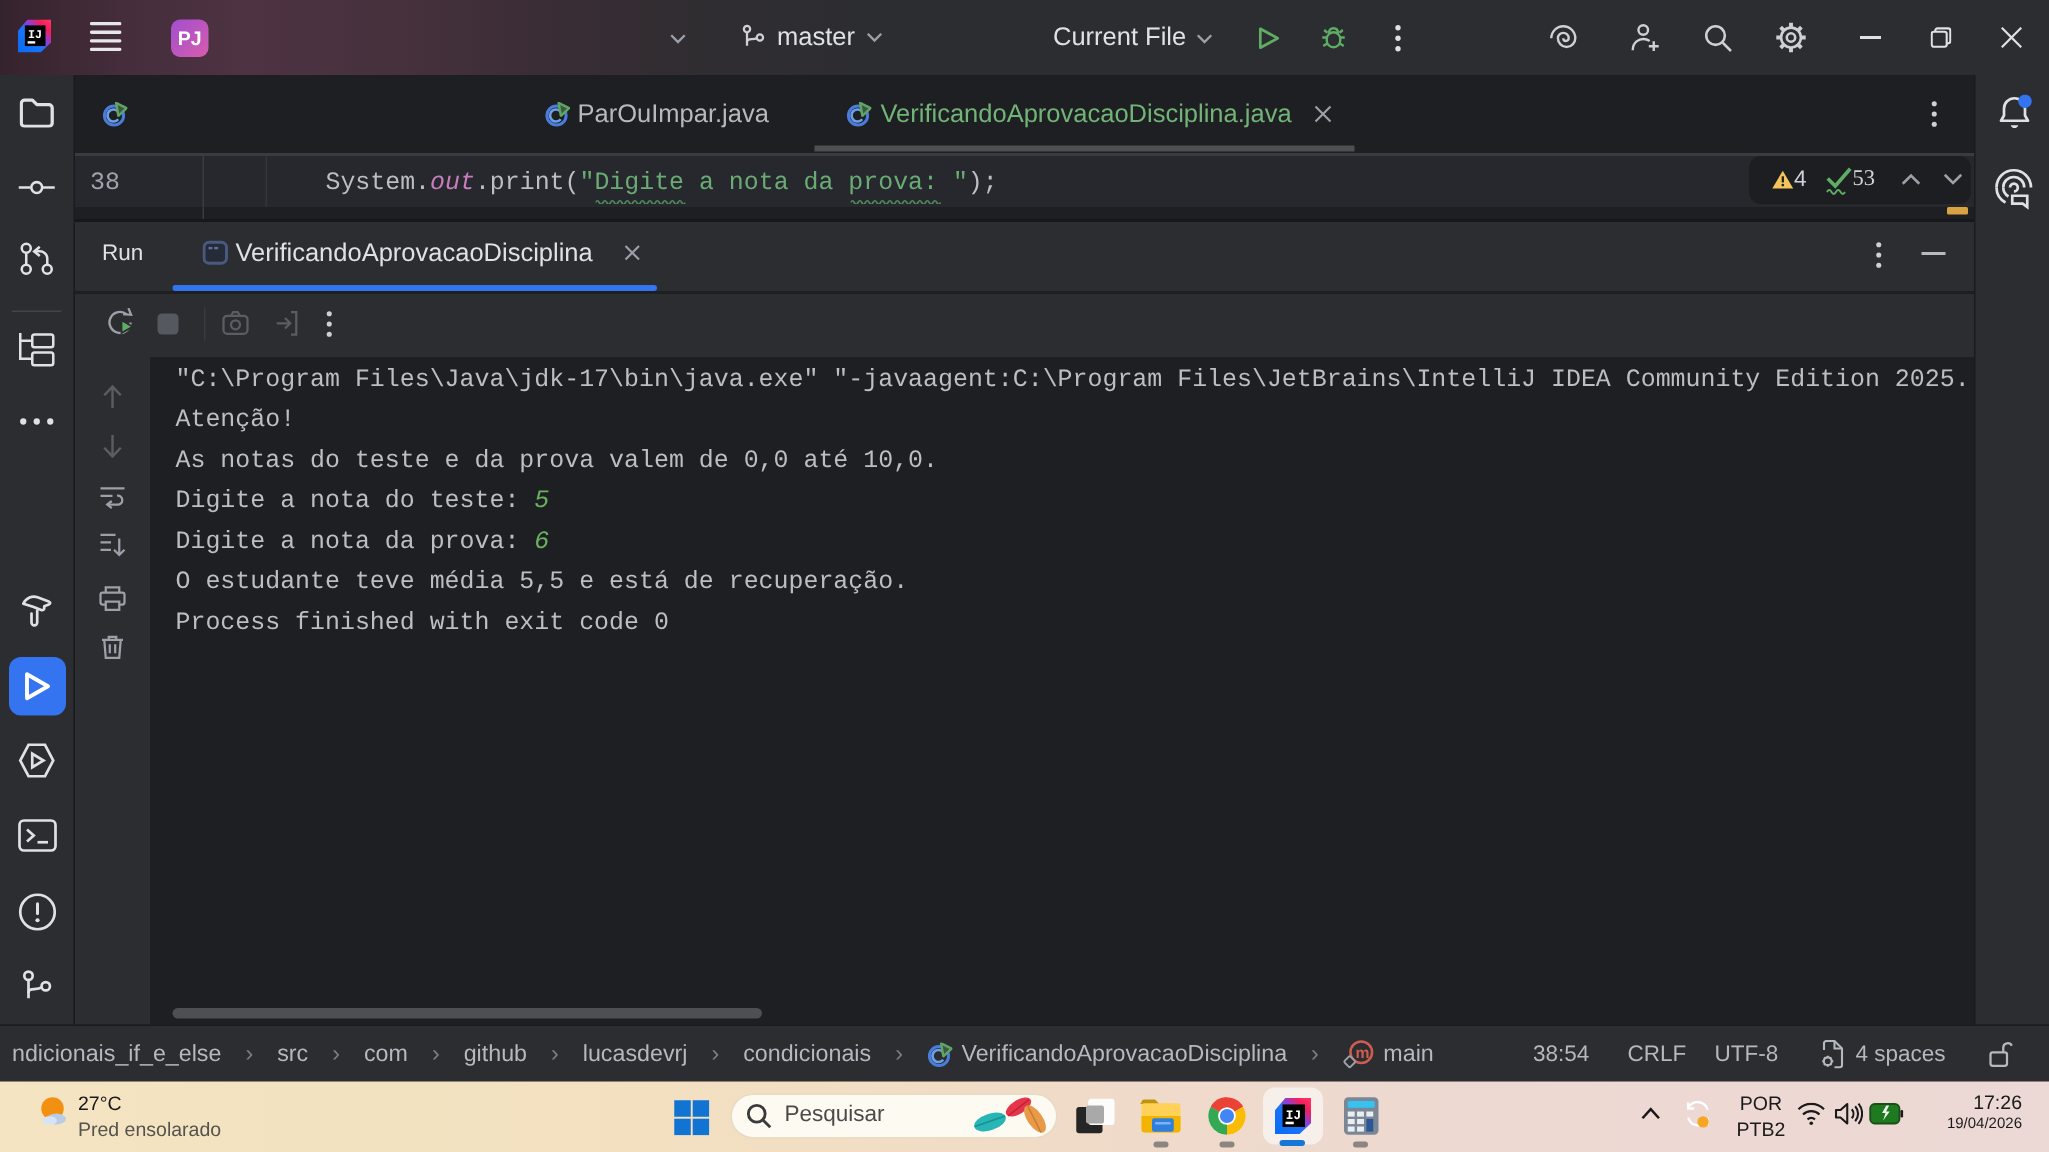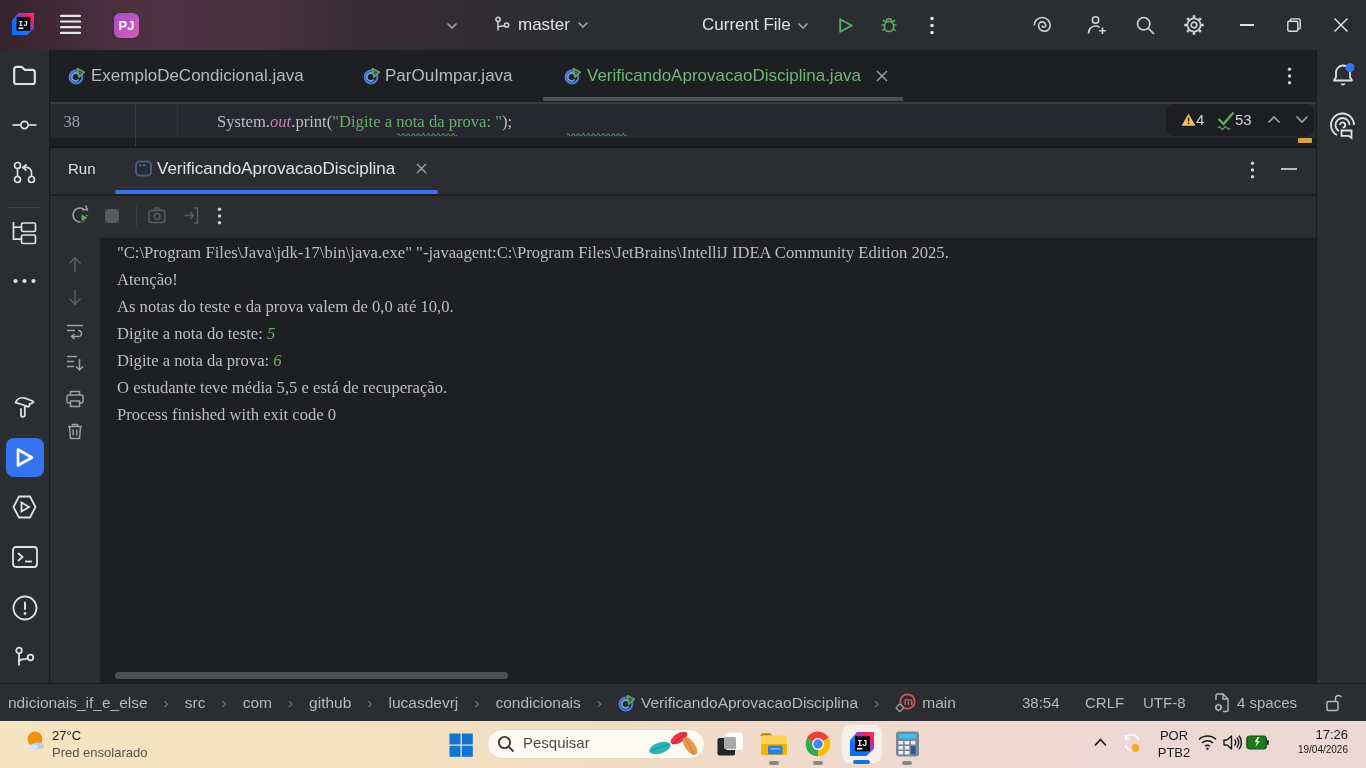--- a/index.html
+++ b/index.html
@@ -1,20 +1,20 @@
 <!DOCTYPE html>
 <html><head>
 <meta charset="utf-8">
 <style>
   * { margin:0; padding:0; box-sizing:border-box; }
   html,body { width:1366px; height:768px; overflow:hidden; background:#1e1f22;
     font-family:"Liberation Sans", sans-serif; }
   .abs { position:absolute; }
   #stage { position:relative; width:1366px; height:768px; }
-  .mono { font-family:Liberation Serif, serif; }
+  .mono { font-family:Liberation Mono, monospace; }
   .csep { margin:0 16px; color:#7a7e85; font-size:15.5px; }
 </style>
 </head>
 <body>
 <div id="stage">
 
   <svg width="0" height="0" style="position:absolute">
     <defs>
       <g id="classicon">
         <circle cx="8" cy="9" r="6.4" fill="none" stroke="#4a7ddb" stroke-width="2"></circle>
@@ -258,21 +258,20 @@
         <path d="M11 13 a2.6 2.6 0 1 1 2.6 2.6"></path>
         <path d="M12.5 18.5 h10 v7.5 l-3 -2.2 h-7 z" fill="#2b2d30"></path>
       </g>
     </svg>
   </div>
 
   <div class="abs" id="tabbar" style="left:50px;top:50px;width:1266px;height:52px;background:#1e1f22;">
     <svg class="abs" style="left:18px;top:18px" width="17" height="17" viewBox="0 0 17 17">
       <use href="#classicon"></use>
     </svg>
-    <div class="abs" style="left:41px;top:16px;font-size:17px;color:#b6b9bf;">ExemploDeCondicional.java</div>
     <svg class="abs" style="left:313px;top:18px" width="17" height="17" viewBox="0 0 17 17">
       <use href="#classicon"></use>
     </svg>
     <div class="abs" style="left:335px;top:16px;font-size:17px;color:#b6b9bf;">ParOuImpar.java</div>
     <svg class="abs" style="left:514px;top:18px" width="17" height="17" viewBox="0 0 17 17">
       <use href="#classicon"></use>
     </svg>
     <div class="abs" style="left:537px;top:16px;font-size:17px;color:#72b477;">VerificandoAprovacaoDisciplina.java</div>
     <svg class="abs" style="left:826px;top:20px" width="12" height="12" viewBox="0 0 12 12">
       <g stroke="#9da0a8" stroke-width="1.4">
@@ -309,21 +308,21 @@
     <svg class="abs" style="left:1131px;top:11px" width="15" height="13.5" viewBox="0 0 17 15">
       <path d="M8.5 0.8 L16.4 14.2 H0.6 Z" fill="#f2c55c"></path>
       <rect x="7.7" y="5" width="1.7" height="4.6" fill="#1e1f22"></rect>
       <circle cx="8.55" cy="11.6" r="1.05" fill="#1e1f22"></circle>
     </svg>
     <div class="abs" style="left:1146px;top:9px;font-size:15px;color:#cfd2d8;">4</div>
     <svg class="abs" style="left:1167px;top:9px" width="18" height="19" viewBox="0 0 18 19">
       <path d="M1.5 8 L6.5 13 L16.5 1.5" fill="none" stroke="#5fad65" stroke-width="2.4"></path>
       <path d="M1 17 q1.5 -2.6 3 0 t3 0 t3 0 t3 0" fill="none" stroke="#5fad65" stroke-width="1.3"></path>
     </svg>
-    <div class="abs" style="left:1185px;top:9px;font-size:15px;color:#cfd2d8;">53</div>
+    <div class="abs" style="left:1185px;top:9px;font-size:15px;color:#cfd2d8;font-family:Liberation Serif, serif;">53</div>
     <svg class="abs" style="left:1217px;top:13px" width="14" height="9" viewBox="0 0 14 9">
       <polyline points="1.5,7.5 7,2 12.5,7.5" fill="none" stroke="#9da0a8" stroke-width="1.7"></polyline>
     </svg>
     <svg class="abs" style="left:1245px;top:13px" width="14" height="9" viewBox="0 0 14 9">
       <polyline points="1.5,1.5 7,7 12.5,1.5" fill="none" stroke="#9da0a8" stroke-width="1.7"></polyline>
     </svg>
 
     <div class="abs" style="left:1248px;top:36px;width:14px;height:5px;background:#d9a343;border-radius:1px;"></div>
   </div>
 

